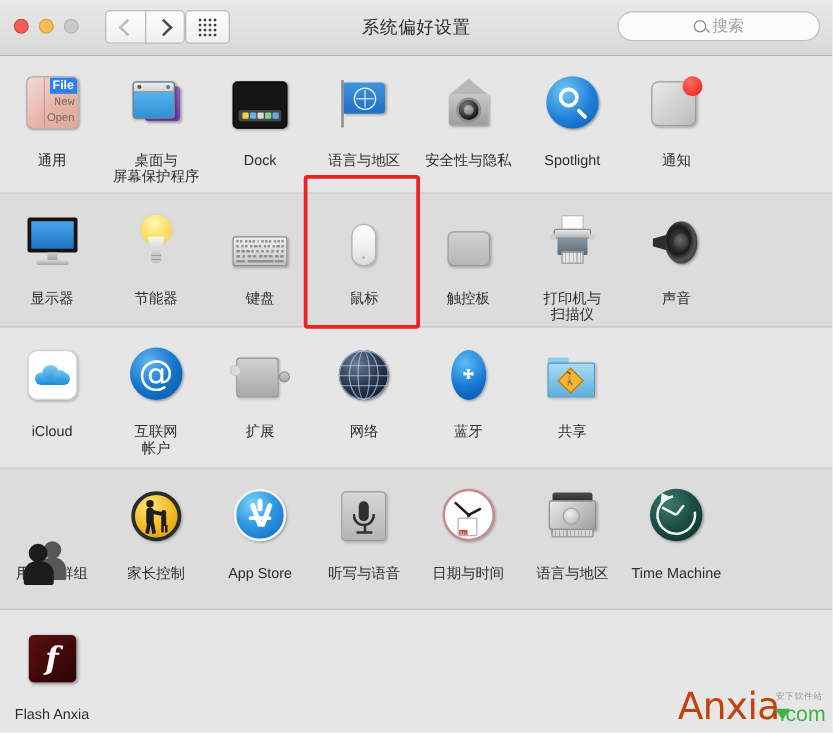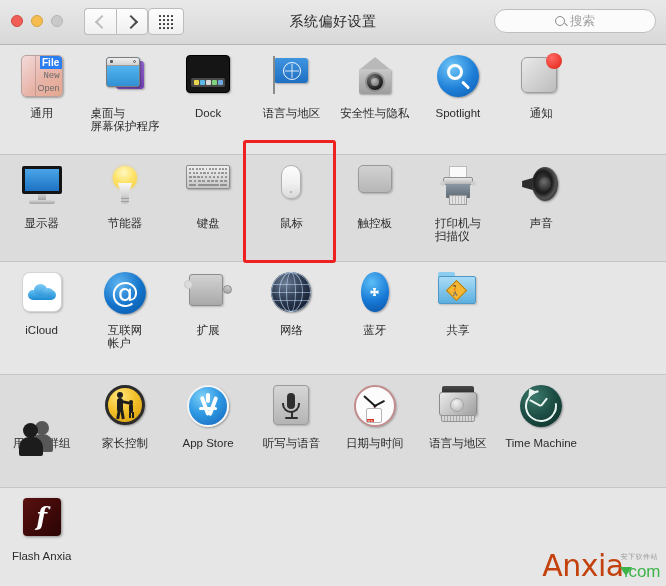--- a/index.html
+++ b/index.html
@@ -123,28 +123,28 @@
     width: 83.25px;
     display: flex;
     flex-direction: column;
     align-items: center;
     position: relative;
     padding-top: 10px;
     box-sizing: border-box;
   }
   .iconbox {
     width: 48px; height: 48px;
-    display: flex; align-items: flex-start; justify-content: center;
+    display: flex; align-items: flex-end; justify-content: center;
     position: relative;
   }
   .label {
-    margin-top: 4px;
+    margin-top: 20px;
     font-size: 11.5px;
     color: #2c2c2c;
-    text-align: left;
+    text-align: center;
     line-height: 12.5px;
     white-space: pre-line;
   }
 
   
   #highlight {
     position: absolute;
     left: 243px; top: 140px;
     width: 93px; height: 123px;
     border: 3px solid #ef2020;

